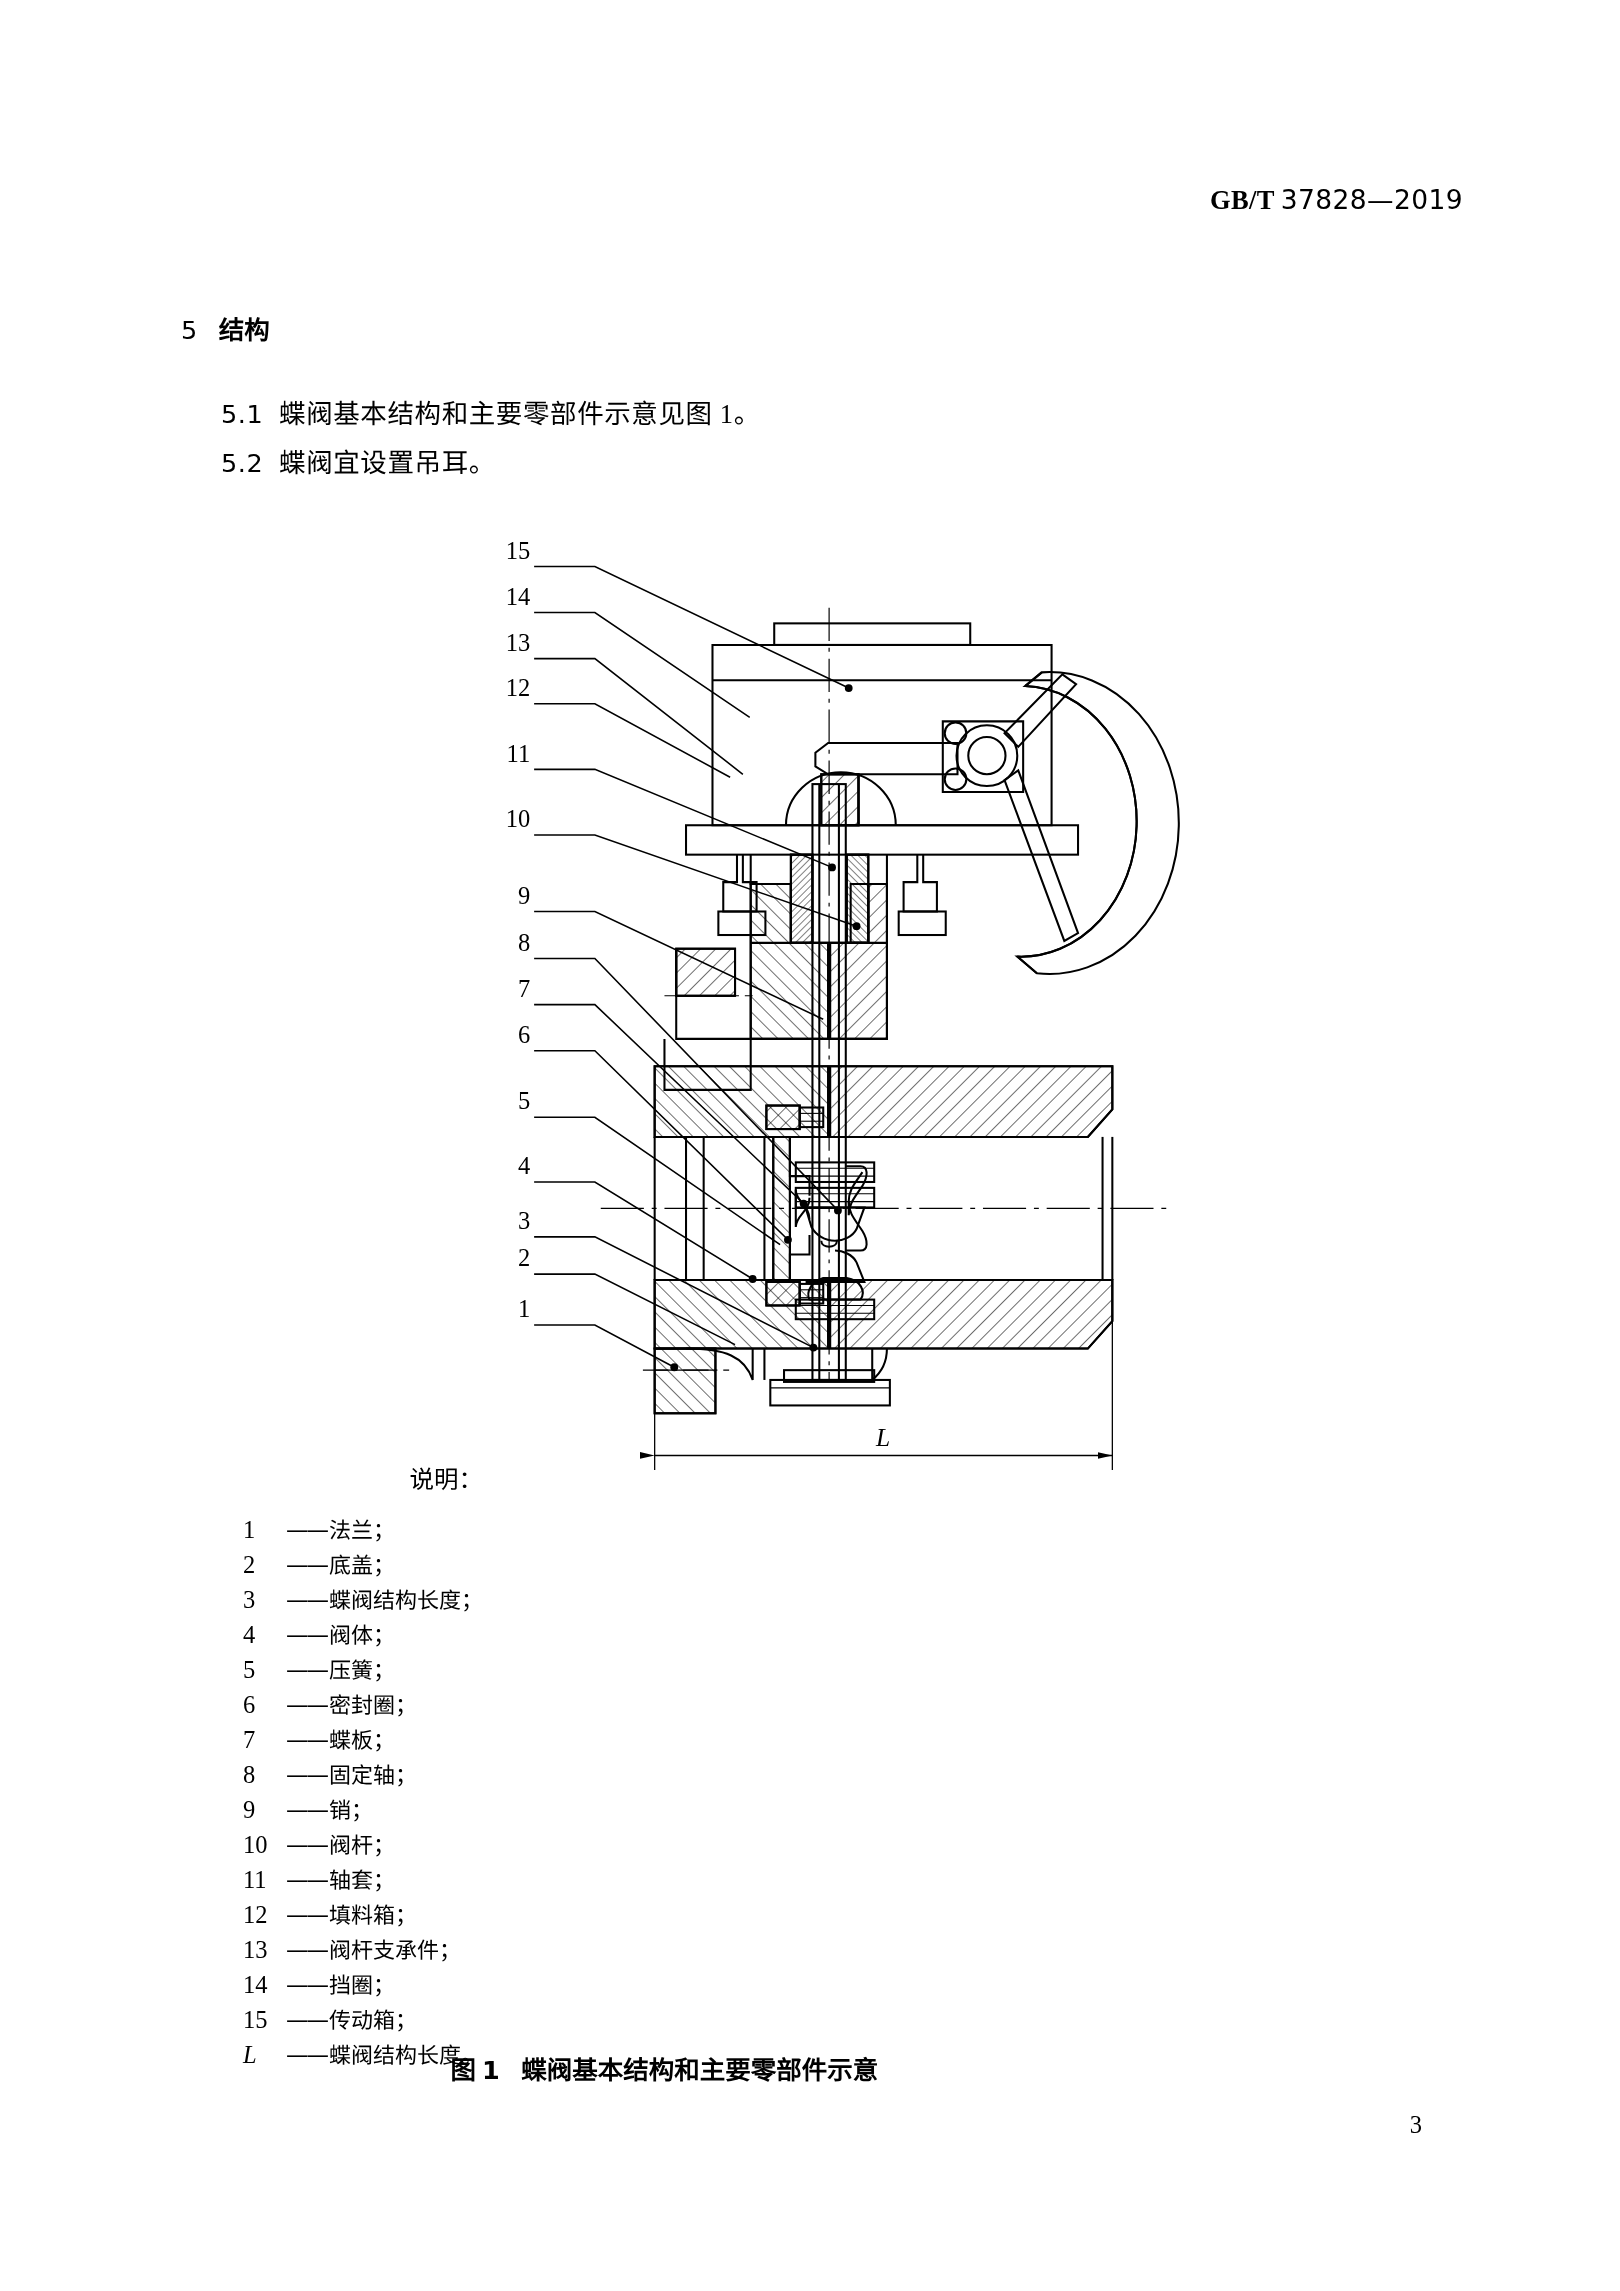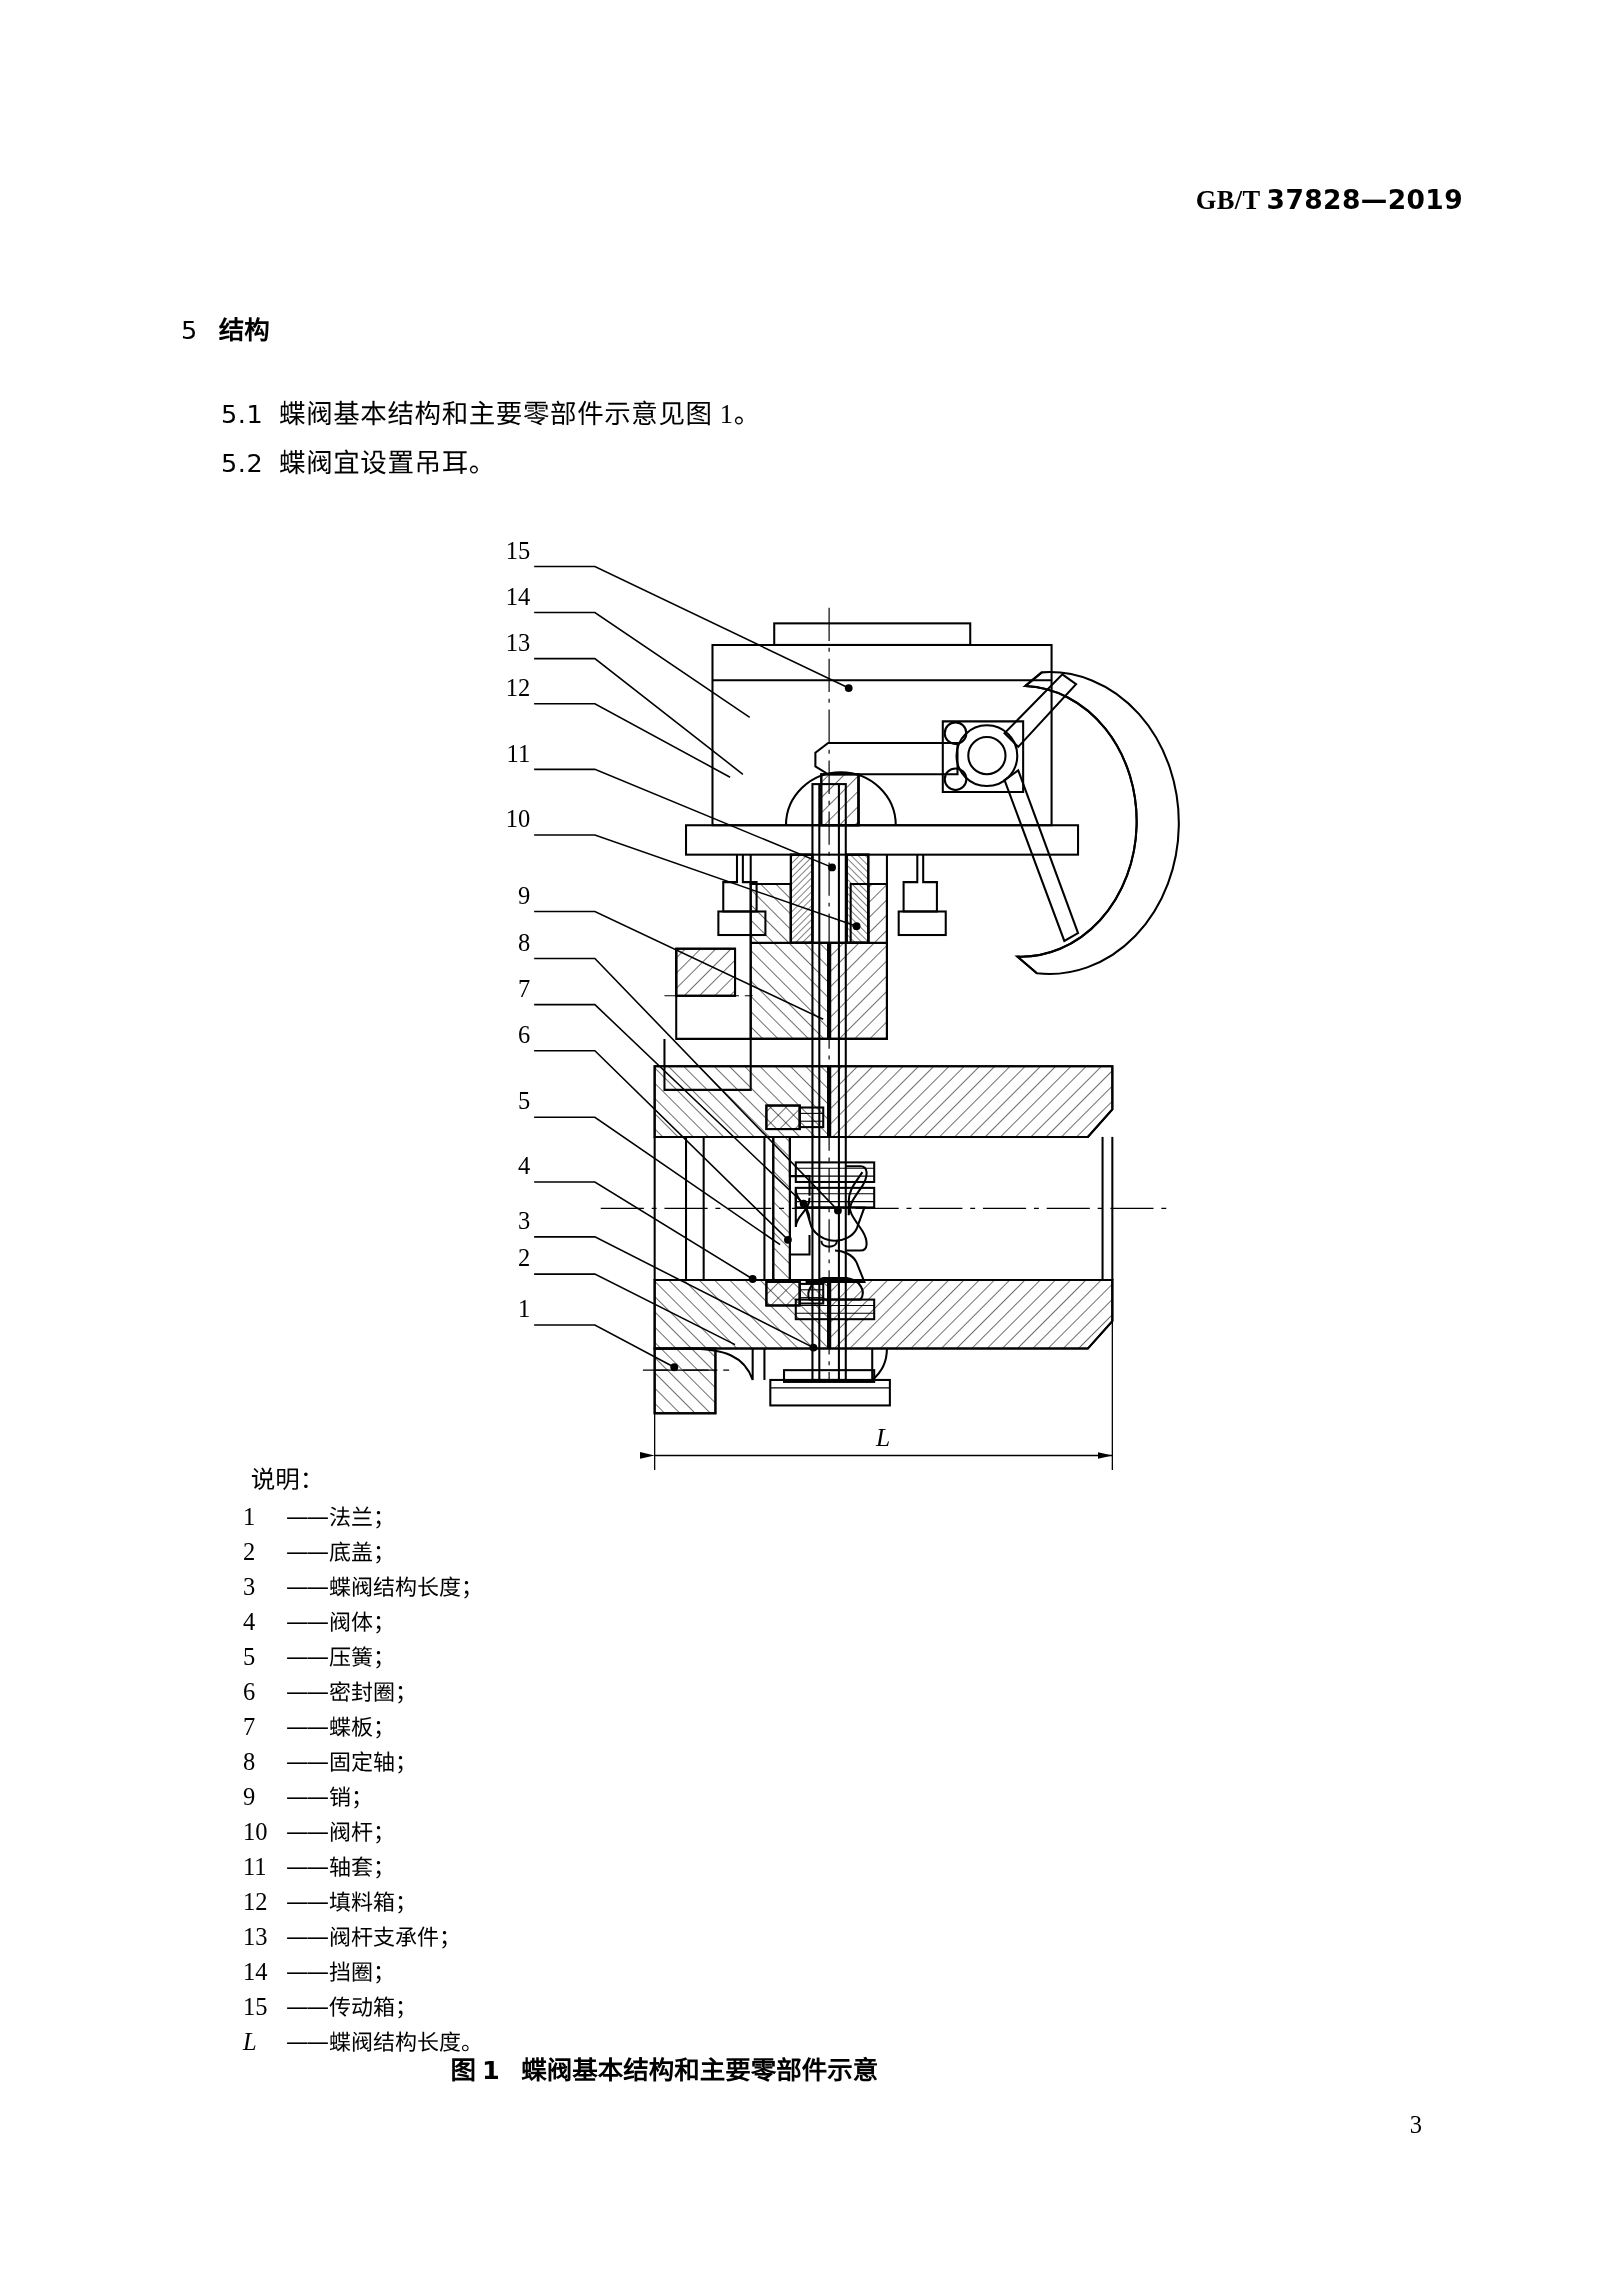--- a/index.html
+++ b/index.html
@@ -28,21 +28,21 @@
     font-size: 26.5px;
     letter-spacing: 0.4px;
     white-space: nowrap;
   }
   .page-header .gbt {
     font-family: "Liberation Serif", "DejaVu Serif", serif;
     font-weight: bold;
   }
   .page-header .num {
     font-family: "DejaVu Sans", "Liberation Sans", sans-serif;
-    font-weight: bold;
+    font-weight: normal;
     margin-left: 5.9px;
   }
 
   
   .clause-heading {
     position: absolute;
     left: 181px;
     top: 309px;
     font-family: "DejaVu Sans", "Liberation Sans", sans-serif;
     font-size: 25.5px;
@@ -85,21 +85,22 @@
   #legend {
     position: absolute;
     left: 243px;
     top: 1462px;
     font-size: 24.5px;
     line-height: 35px;
   }
   #legend .legend-title {
     white-space: nowrap;
     padding-left: 7.8px;
-    margin-bottom: 2px;
+    margin-bottom: 15px;
+    text-align: right;
   }
   .legend-row {
     display: flex;
     align-items: baseline;
     white-space: nowrap;
     height: 35px;
   }
   .legend-row .lg-key {
     display: inline-block;
     width: 43px;

